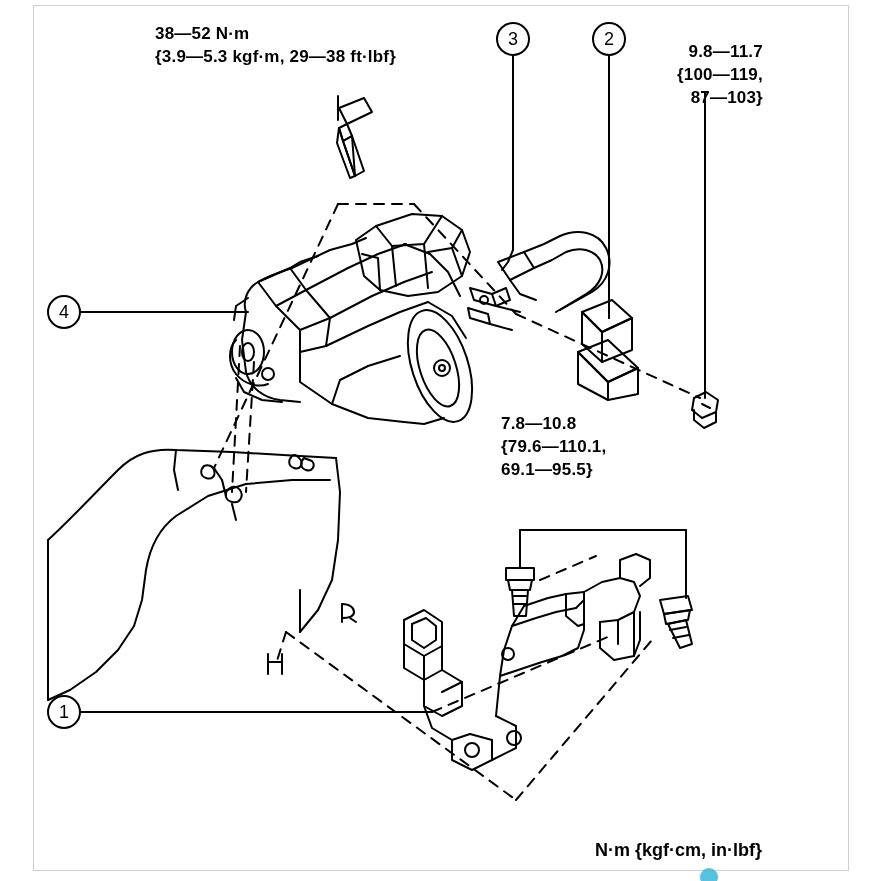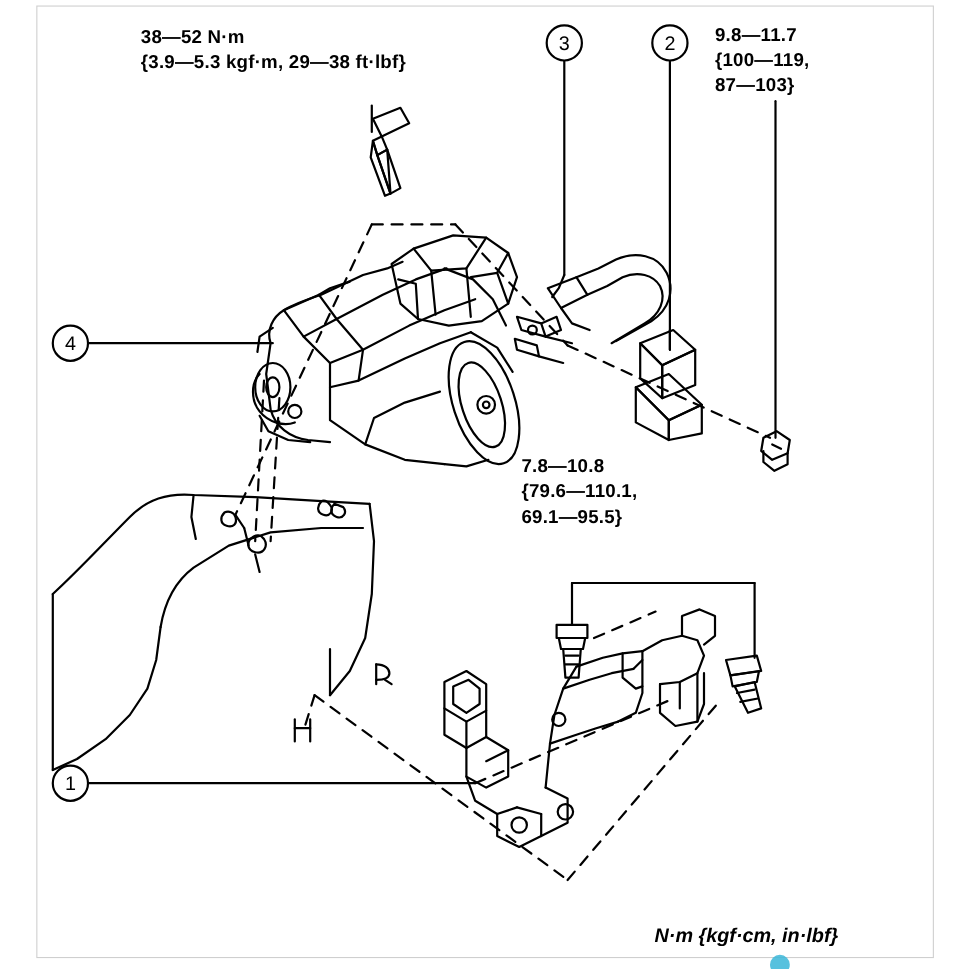--- a/index.html
+++ b/index.html
@@ -34,34 +34,34 @@
   }
   .torque-note {
     position: absolute;
     font-family: "Liberation Sans", sans-serif;
     font-weight: bold;
     font-size: 17px;
     line-height: 23px;
     color: #000000;
     white-space: pre;
     letter-spacing: 0.2px;
+    margin-left: 27px;
   }
   #note-1 { left: 128px; top: 22px; }
-  #note-2 { left: 650px; top: 20px; }
+  #note-2 { left: 650px; top: 40px; text-align: right; }
   #note-3 { left: 474px; top: 412px; }
   #unit-legend {
     position: absolute;
     left: 595px;
     top: 840px;
     font-family: "Liberation Sans", sans-serif;
     font-weight: bold;
     font-size: 18px;
     color: #000000;
     white-space: pre;
-    font-style: italic;
   }
   .callout-label {
     position: absolute;
     width: 34px;
     height: 34px;
     border: 2px solid #000000;
     border-radius: 50%;
     background: #ffffff;
     font-family: "Liberation Sans", sans-serif;
     font-size: 18px;

